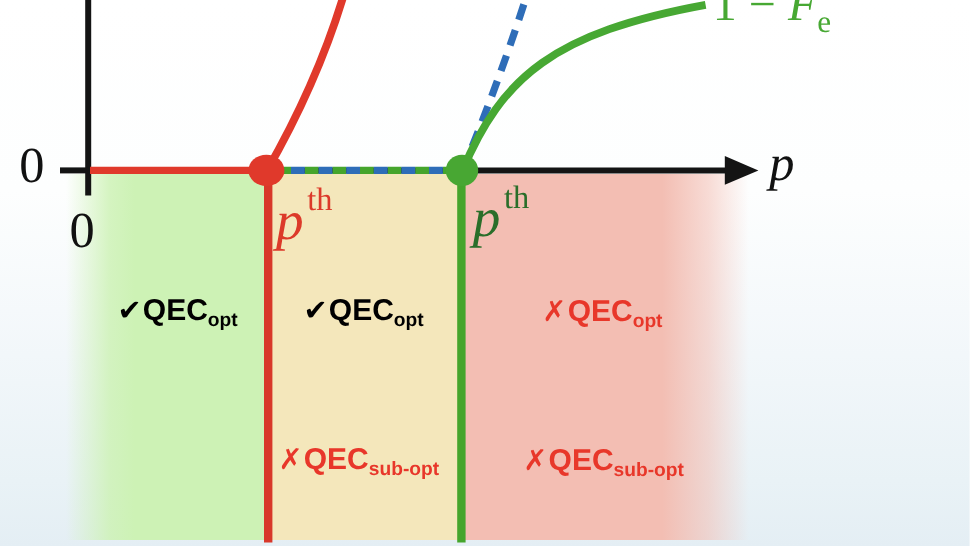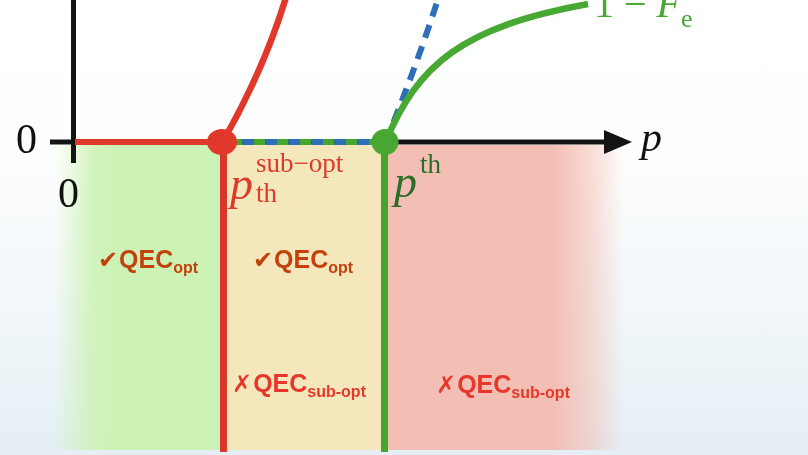--- a/index.html
+++ b/index.html
@@ -37,21 +37,21 @@
   .pth-green{left:394px;top:148px;color:#2a6e2a;}
   
   .fe-label{left:594px;top:-16px;font-size:40px;color:#47a833;line-height:1;}
   .fe-label .fsym{font-style:italic;}
   .fe-label .fsub{font-size:26px;vertical-align:-10px;}
   
   .qec{font-family:"Liberation Sans", sans-serif;font-weight:bold;font-size:25px;
        transform:translate(-50%,-50%);line-height:1;}
   .qec .mark{font-family:"DejaVu Sans", sans-serif;font-size:24px;margin-right:1px;}
   .qec .qsub{font-size:16px;vertical-align:-5px;letter-spacing:0px;}
-  .qec-green{color:#c2410c;}
+  .qec-green{color:#000000;}
   .qec-red{color:#e8372a;}
   .q1a{left:148px;top:261px;}
   .q1b{left:303px;top:261px;}
   .q1c{left:502px;top:262px;}
   .q2a{left:148px;top:385px;}
   .q2b{left:299px;top:385px;}
   .q2c{left:503px;top:386px;}
 </style>
 </head>
 <body>
@@ -88,37 +88,39 @@
 
   <div class="lbl zero-y">0</div>
   <div class="lbl zero-x">0</div>
   <div class="lbl p-axis">p</div>
 
   <div class="lbl fe-label"><span>1 − </span><span class="fsym">F</span><span class="fsub">e</span></div>
 
   <div class="lbl pth pth-red">
     <span class="base">p</span>
     <span class="stack">
-      <span class="sup">sub−opt</span>
       <span class="sub">th</span>
     </span>
   </div>
   <div class="lbl pth pth-green">
     <span class="base">p</span>
     <span class="stack">
       <span class="sub">th</span>
     </span>
   </div>
 
   <div class="lbl qec qec-green q1a">
     <span class="mark">✔</span><span>QEC</span><span class="qsub">opt</span>
   </div>
   <div class="lbl qec qec-green q1b">
     <span class="mark">✔</span><span>QEC</span><span class="qsub">opt</span>
   </div>
+  <div class="lbl qec qec-red q1c">
+    <span class="mark">✗</span><span>QEC</span><span class="qsub">opt</span>
+  </div>
 
   <div class="lbl qec qec-red q2b">
     <span class="mark">✗</span><span>QEC</span><span class="qsub">sub-opt</span>
   </div>
   <div class="lbl qec qec-red q2c">
     <span class="mark">✗</span><span>QEC</span><span class="qsub">sub-opt</span>
   </div>
 
 </div>
 

